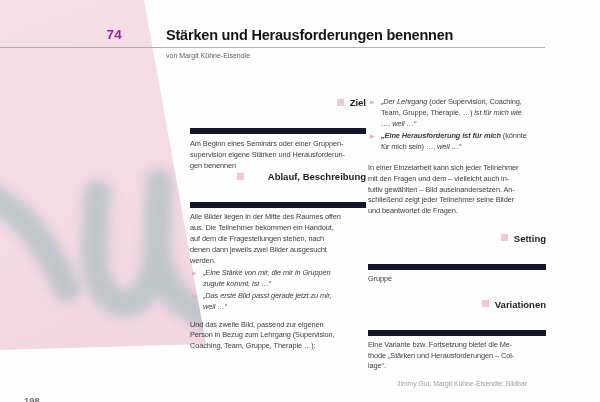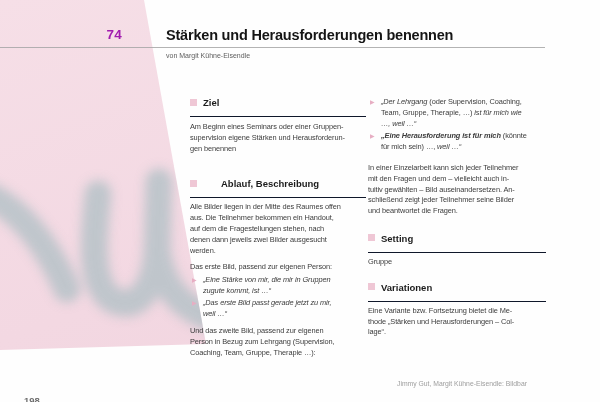--- a/index.html
+++ b/index.html
@@ -21,21 +21,21 @@
   .title-rule{position:absolute;left:0;top:47px;width:545px;height:1px;
          background:#a6a6a6;opacity:.85;}
   .byline{position:absolute;left:166px;top:52px;font-size:7px;color:#5d5d5d;}
 
   
   .col{position:absolute;top:92px;}
   .col-left{left:190px;width:176px;}
   .col-right{left:368px;width:178px;}
 
   .sec-h{display:flex;align-items:flex-start;gap:6px;font-size:9.5px;font-weight:700;
-         color:#1c1c1c;border-bottom:1px solid #0f172a;padding-bottom:8px;line-height:11px;}
+         color:#1c1c1c;border-bottom:6px solid #0f172a;padding-bottom:20px;line-height:11px;justify-content:flex-end;}
   .sq{width:7px;height:7px;background:#efc7d5;flex:none;margin-top:1.5px;}
 
   .body{margin:0;font-size:7.4px;line-height:10.8px;letter-spacing:-0.1px;
         color:#3b3b3b;white-space:pre-line;}
   .bullet{display:flex;align-items:flex-start;}
   .arr{flex:none;width:11px;padding-left:2px;font-size:6px;line-height:10.8px;
        color:#e7aec3;}
   .btext{flex:1;font-size:7.4px;line-height:10.8px;letter-spacing:-0.1px;
          color:#3b3b3b;white-space:pre-line;}
 
@@ -71,31 +71,30 @@
 
   <div class="col col-left">
     <div class="sec-h" style="margin-top:5px;">
       <span class="sq"></span>
       <span>Ziel</span>
     </div>
     <p class="body" style="margin-top:5px;">Am Beginn eines Seminars oder einer Gruppen-
 supervision eigene Stärken und Herausforderun-
 gen benennen</p>
 
-    <div class="sec-h" style="margin-top:24px;gap:24px;">
+    <div class="sec-h" style="margin-top:0;gap:24px;">
       <span class="sq"></span>
       <span>Ablauf, Beschreibung</span>
     </div>
     <p class="body" style="margin-top:4px;">Alle Bilder liegen in der Mitte des Raumes offen
 aus. Die Teilnehmer bekommen ein Handout,
 auf dem die Fragestellungen stehen, nach
 denen dann jeweils zwei Bilder ausgesucht
 werden.</p>
 
-    <p class="body" style="margin-top:6px;">Das erste Bild, passend zur eigenen Person:</p>
 
     <div class="bullet" style="margin-top:2px;">
       <span class="arr">▶</span>
       <div class="btext"><span style="font-style: italic;">„Eine Stärke von mir, die mir in Gruppen
 zugute kommt, ist …“</span></div>
     </div>
     <div class="bullet" style="margin-top:1px;">
       <span class="arr">▶</span>
       <div class="btext"><span style="font-style: italic;">„Das erste Bild passt gerade jetzt zu mir,
 weil …“</span></div>

